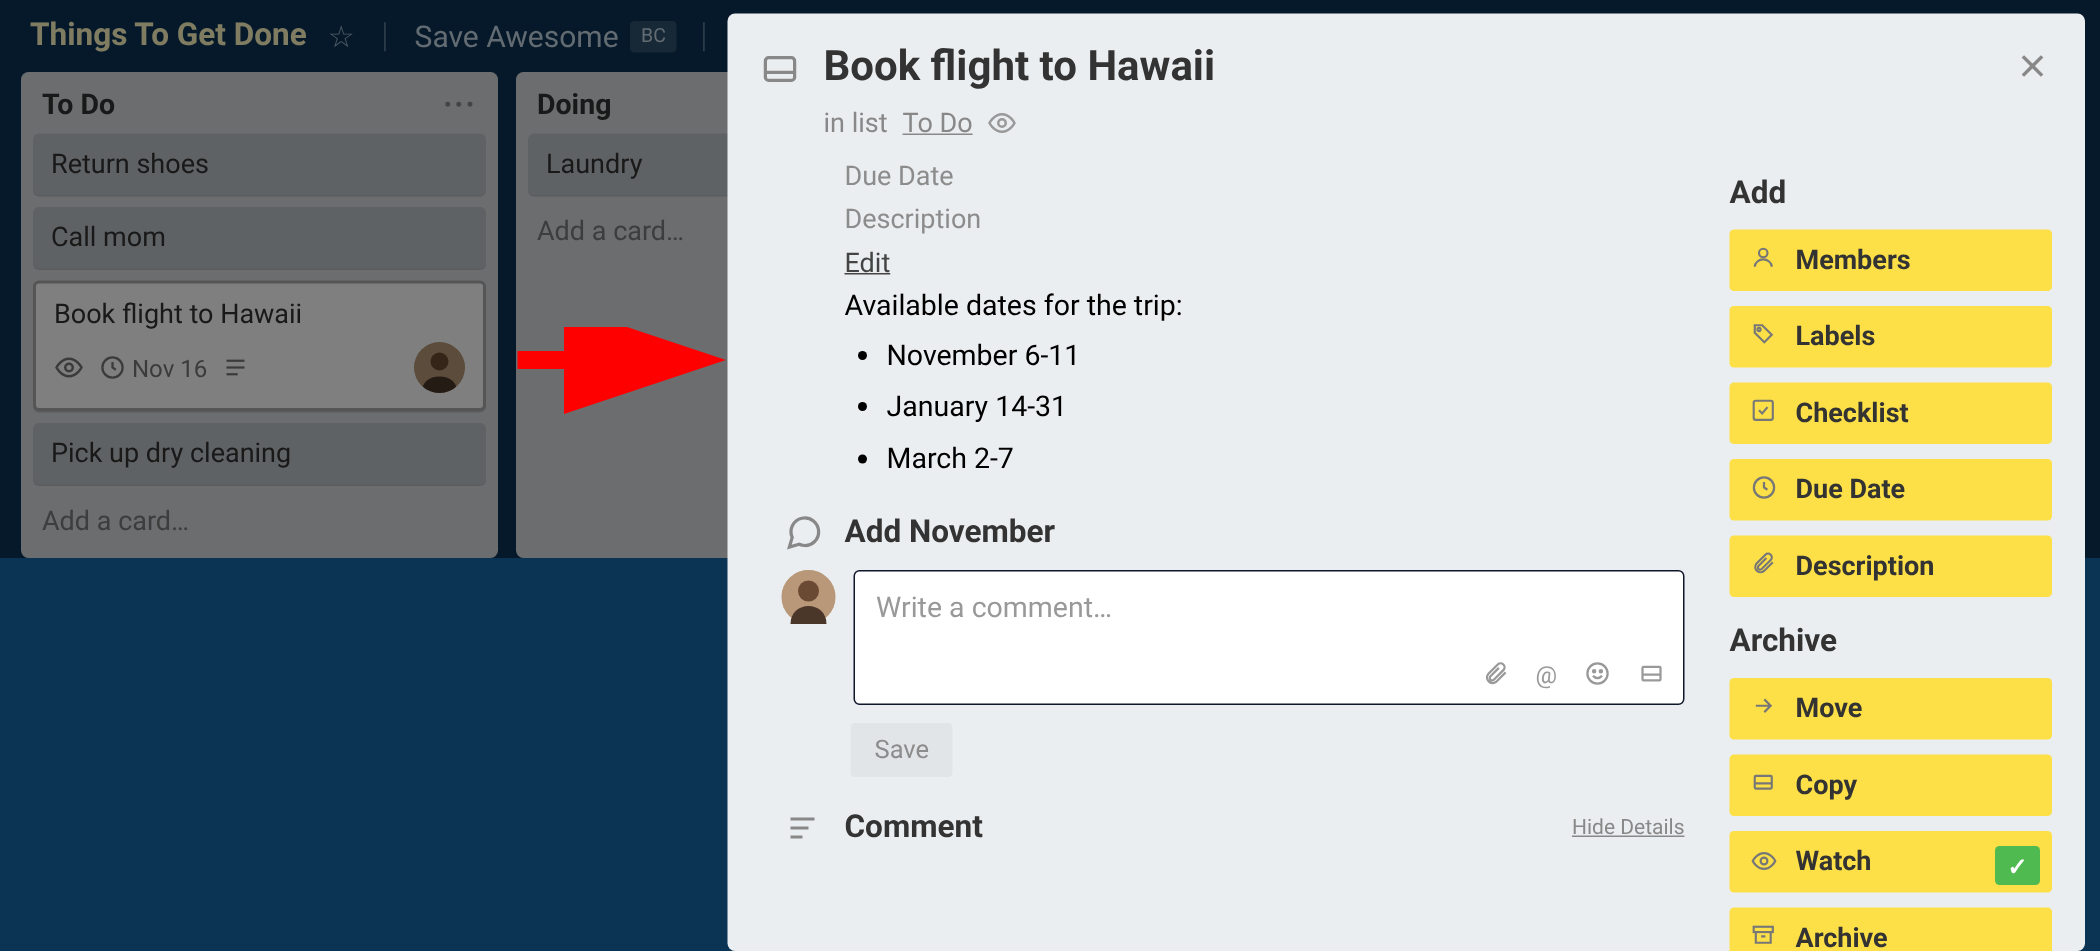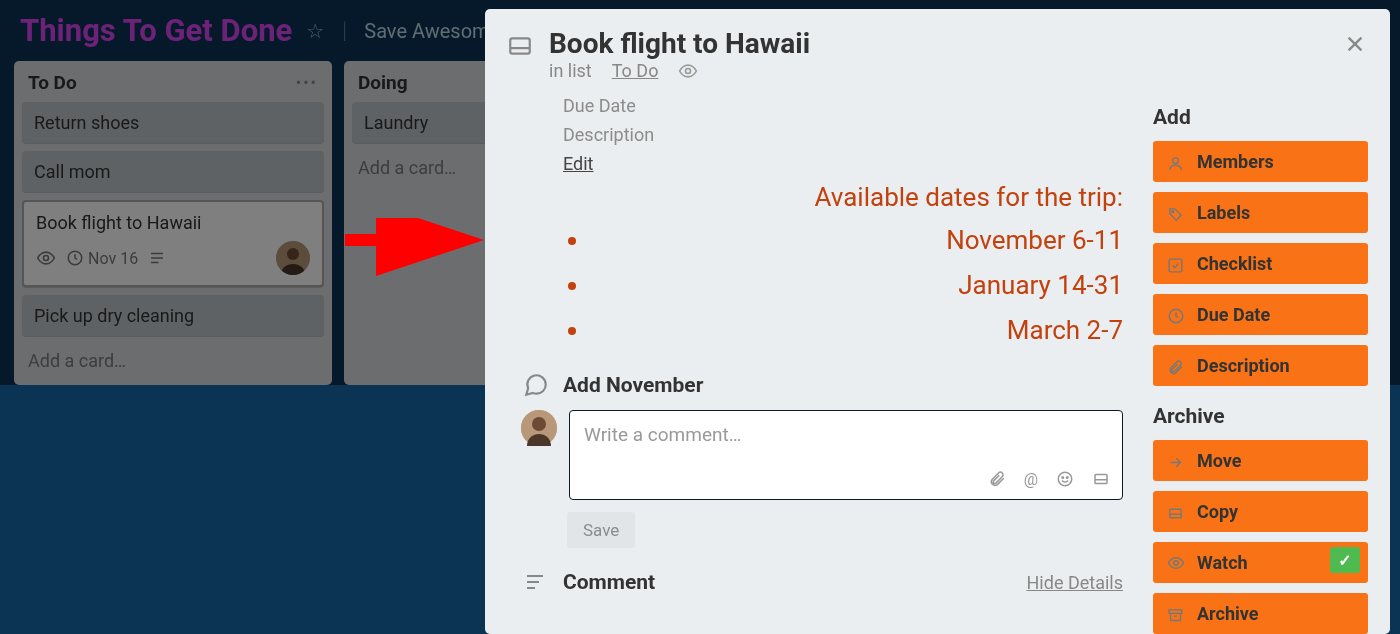--- a/index.html
+++ b/index.html
@@ -1,19 +1,19 @@
 <!DOCTYPE html>
 <html><head>
   <meta charset="utf-8">
   <style>
     * { margin: 0; padding: 0; box-sizing: border-box; font-family: -apple-system, BlinkMacSystemFont, "Segoe UI", Roboto, Helvetica, Arial, sans-serif; }
     body { width: 1400px; height: 634px; background: #0b3354; position: relative; overflow: hidden; }
     
     .board-header { display: flex; align-items: center; padding: 12px 20px; color: #fff; }
-    .board-title { font-size: 31px; font-weight: 700; color: #d946ef; margin-right: 14px; }
+    .board-title { font-size: 21px; font-weight: 700; color: #fef9c3; margin-right: 14px; }
     .star-icon { color: #9fb6cb; font-size: 20px; margin-right: 16px; cursor: pointer; }
     .divider { color: #5a7a94; margin-right: 14px; }
     .team-name { color: #c6d6e4; font-size: 20px; margin-right: 8px; }
     .badge { background: rgba(255,255,255,0.15); color: #c6d6e4; font-size: 13px; padding: 3px 7px; border-radius: 3px; }
     
     .lists { display: flex; gap: 12px; padding: 0 14px; }
     .list { background: #d6dadc; width: 318px; border-radius: 5px; padding: 10px 8px 12px; }
     .list-header { display: flex; justify-content: space-between; align-items: center; padding: 0 6px 8px; }
     .list-title { font-weight: 700; font-size: 19px; color: #333; }
     .list-menu { color: #888; font-size: 16px; letter-spacing: 2px; cursor: pointer; }
@@ -26,53 +26,53 @@
     
     .dim-overlay { position: absolute; inset: 0; background: rgba(0,0,0,0.5); pointer-events: none; }
     
     .arrow { position: absolute; left: 340px; top: 218px; pointer-events: none; }
     
     .modal { position: absolute; left: 485px; top: 9px; width: 905px; height: 625px; background: #ebeef0; border-radius: 5px; padding: 18px 22px; overflow: hidden; }
     .modal-close { position: absolute; top: 24px; right: 24px; color: #888; cursor: pointer; }
     .modal-header { display: flex; align-items: flex-start; gap: 16px; }
     .modal-header-icon { color: #888; margin-top: 6px; }
     .modal-title { font-size: 28px; font-weight: 700; color: #333; }
-    .modal-subtitle { color: #888; font-size: 18px; margin-top: 0; display:flex; align-items:flex-end; gap:20px; }
+    .modal-subtitle { color: #888; font-size: 18px; margin-top: 12px; display:flex; align-items:flex-start; gap:10px; }
     .modal-subtitle a { color: #888; text-decoration: underline; }
     
     .modal-body { display: flex; gap: 30px; margin-top: 14px; }
     .main-col { flex: 1; padding-left: 56px; }
     .side-col { width: 215px; }
     
     .section-label { color: #8c8c8c; font-size: 18px; margin-bottom: 8px; }
     .due-badge { display: inline-flex; align-items: center; background: #dbdee1; padding: 6px 12px; border-radius: 3px; gap: 10px; margin-bottom: 20px; }
     .due-checkbox { width: 18px; height: 18px; border: 2px solid #bbb; border-radius: 2px; background: #fff; }
     .due-text { text-decoration: underline; color: #444; font-size: 18px; }
     
     .edit-link { text-decoration: underline; color: #444; font-size: 18px; display: block; margin-bottom: 4px; }
-    .desc-text { color: #c2410c; font-size: 26px; line-height: 1.5; text-align: right; }
+    .desc-text { color: #000000; font-size: 19px; line-height: 1.5; }
     .desc-text ul { margin-left: 28px; margin-top: 4px; }
     .desc-text li { margin-bottom: 6px; }
     
     .section-title-row { display: flex; align-items: center; gap: 14px; margin-top: 22px; margin-bottom: 12px; margin-left: -40px; }
     .section-icon { color: #888; width: 26px; text-align:center; }
     .section-title { font-size: 21px; font-weight: 700; color: #333; }
     
     .comment-row { display: flex; gap: 12px; align-items: flex-start; margin-left: -42px; }
     .avatar-md { width: 36px; height: 36px; border-radius: 50%; background: #c8b098; flex-shrink: 0; }
     .comment-box { flex: 1; background: #fff; border: 1px solid #0f172a; border-radius: 4px; min-height: 90px; position: relative; padding: 12px 14px; }
     .comment-placeholder { color: #999; font-size: 19px; }
     .comment-actions { position: absolute; right: 12px; bottom: 10px; display: flex; gap: 18px; color: #999; }
     .save-btn { margin-top: 12px; background: #e2e5e8; color: #8c8c8c; border: none; padding: 8px 16px; border-radius: 3px; font-size: 17px; cursor: pointer; margin-left: 4px;}
     
     .activity-row { display: flex; align-items: center; justify-content: space-between; margin-top: 22px; margin-left: -40px; }
-    .hide-details { color: #888; text-decoration: underline; font-size: 18px; }
+    .hide-details { color: #888; text-decoration: underline; font-size: 14px; }
     
     .side-heading { font-size: 21px; font-weight: 700; color: #333; margin-top: 10px; margin-bottom: 12px; }
-    .side-btn { display: flex; align-items: flex-end; gap: 12px; background: #f97316; color: #333; font-weight: 700; font-size: 18px; padding: 10px 14px; border-radius: 3px; margin-bottom: 10px; cursor: pointer; position: relative; }
+    .side-btn { display: flex; align-items: flex-start; gap: 12px; background: #fde047; color: #333; font-weight: 700; font-size: 18px; padding: 10px 14px; border-radius: 3px; margin-bottom: 10px; cursor: pointer; position: relative; }
     .side-btn-icon { color: #777; width: 18px; display:flex; }
     .watch-check { position: absolute; right: 8px; background: #4fba4f; color: #fff; width: 30px; height: 26px; border-radius: 3px; display:flex; align-items:center; justify-content:center; font-size:16px; }
     
     svg { display: block; }
     
     .list-area-wrapper { position: relative; }
   </style>
 </head>
 <body>
 

